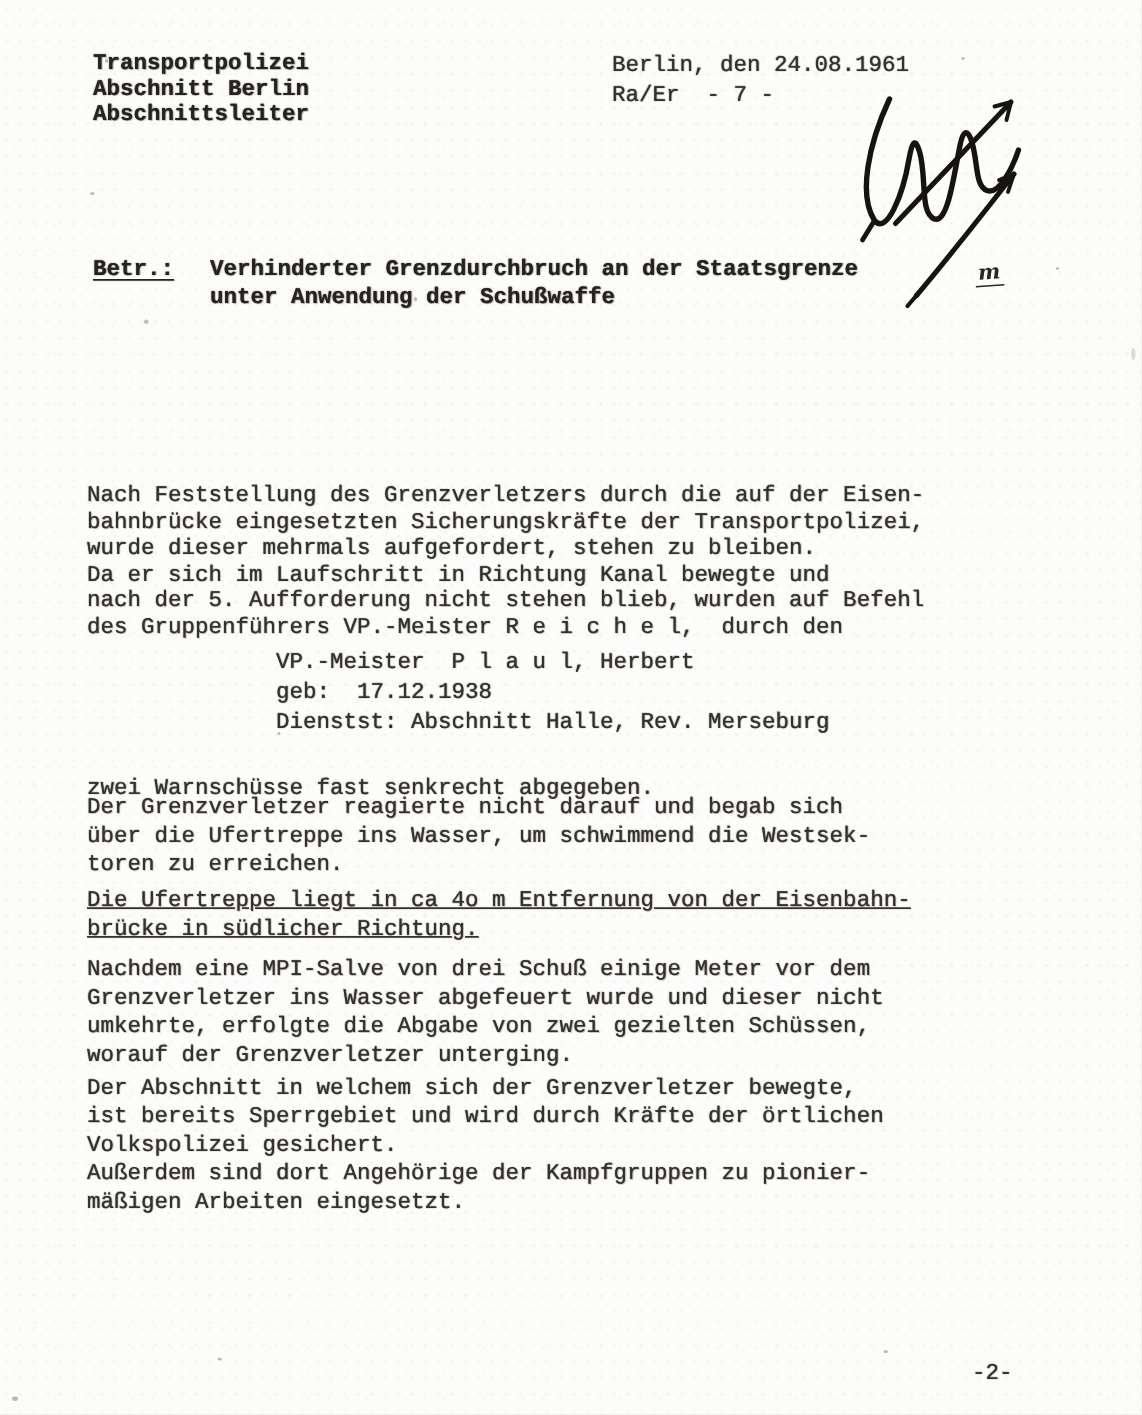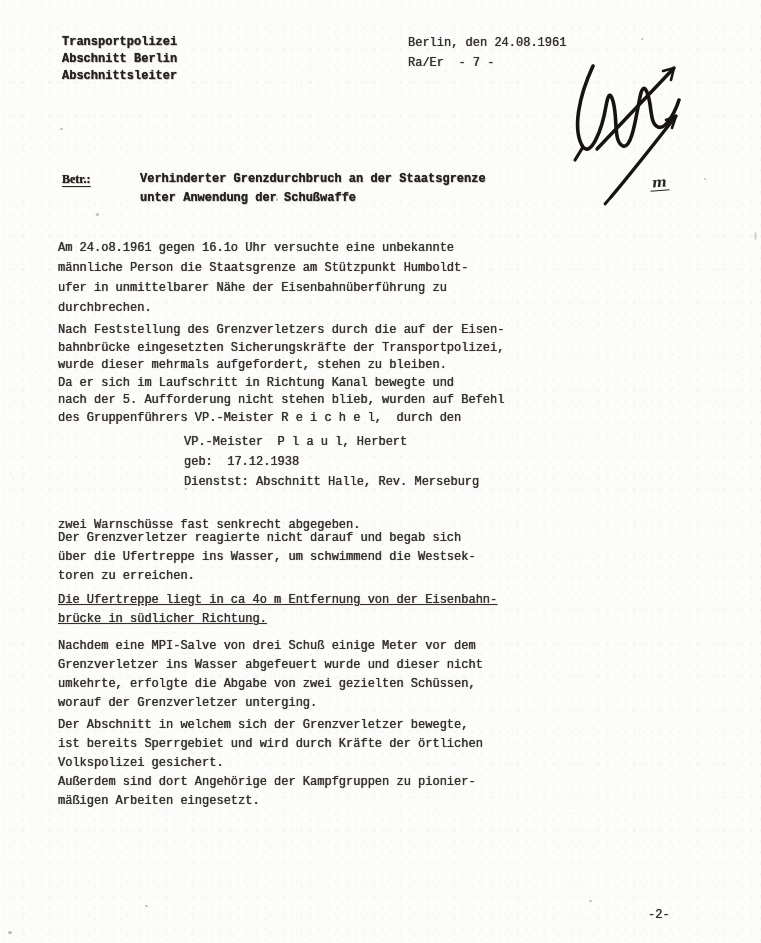--- a/index.html
+++ b/index.html
@@ -11,37 +11,37 @@
     font-family:"Liberation Mono","DejaVu Sans Mono",monospace;
     background-image:
       radial-gradient(circle, rgba(95,90,82,0.045) 1px, transparent 1.3px),
       radial-gradient(circle, rgba(120,110,100,0.03) 1px, transparent 1.2px);
     background-size:9px 11px, 13px 17px;
     background-position:0 0, 4px 6px;
   }
   .tw{
     position:absolute;
     white-space:pre;
-    font-size:12px;
+    font-size:15px;
     line-height:19px;
     color:#34302b;
     letter-spacing:0px;
     text-shadow:
       0 0 0.7px rgba(55,48,42,0.9),
       0.7px 0.4px 0 rgba(100,88,74,0.22),
       -0.5px -0.3px 0 rgba(70,80,130,0.14);
   }
   .bold{
     font-weight:bold;
     color:#262220;
     text-shadow:
       0 0 0.8px rgba(40,35,30,0.95),
       0.8px 0.5px 0 rgba(95,82,70,0.25);
   }
-  .subject-label{text-decoration:underline;text-underline-offset:3px;font-family:Liberation Serif, serif;}
+  .subject-label{text-decoration:underline;text-underline-offset:3px;}
   .margin-mark{
     position:absolute;left:650px;top:174px;
     font-family:"DejaVu Serif",serif;
     font-style:italic;font-weight:bold;font-size:14px;
     color:#2a2722;
     border-bottom:1.5px solid #2a2722;
     padding:0 2px 0 2px;
     transform:rotate(-4deg);
   }
   .pagenum{left:648px;top:906px;}
@@ -74,24 +74,20 @@
       <path d="M 611,197 L 605,204" stroke-width="2.8"></path>
     </g>
   </svg>
 
   <div class="tw bold subject-label" style="left:62px;top:170px;">Betr.:</div>
   <div class="tw bold" style="left:140px;top:170px;">Verhinderter Grenzdurchbruch an der Staatsgrenze
 unter Anwendung der Schußwaffe</div>
 
   <span class="margin-mark">m</span>
 
-  <div class="tw" style="left:58px;top:238px;line-height:20px;">Am 24.o8.1961 gegen 16.1o Uhr versuchte eine unbekannte
-männliche Person die Staatsgrenze am Stützpunkt Humboldt-
-ufer in unmittelbarer Nähe der Eisenbahnüberführung zu
-durchbrechen.</div>
 
   <div class="tw" style="left:58px;top:322px;line-height:17.5px;">Nach Feststellung des Grenzverletzers durch die auf der Eisen-
 bahnbrücke eingesetzten Sicherungskräfte der Transportpolizei,
 wurde dieser mehrmals aufgefordert, stehen zu bleiben.
 Da er sich im Laufschritt in Richtung Kanal bewegte und
 nach der 5. Aufforderung nicht stehen blieb, wurden auf Befehl
 des Gruppenführers VP.-Meister R e i c h e l,  durch den</div>
 
   <div class="tw" style="left:184px;top:432px;line-height:20px;">VP.-Meister  P l a u l, Herbert
 geb:  17.12.1938

